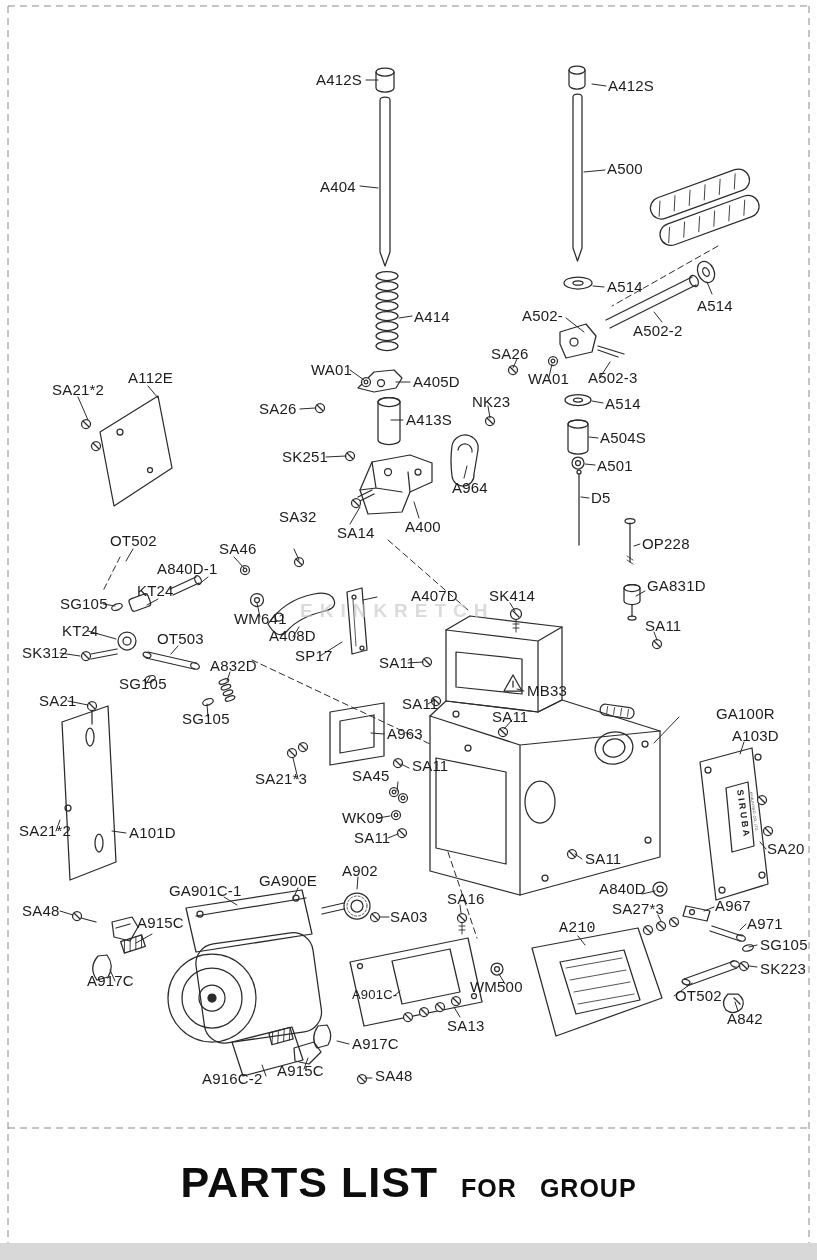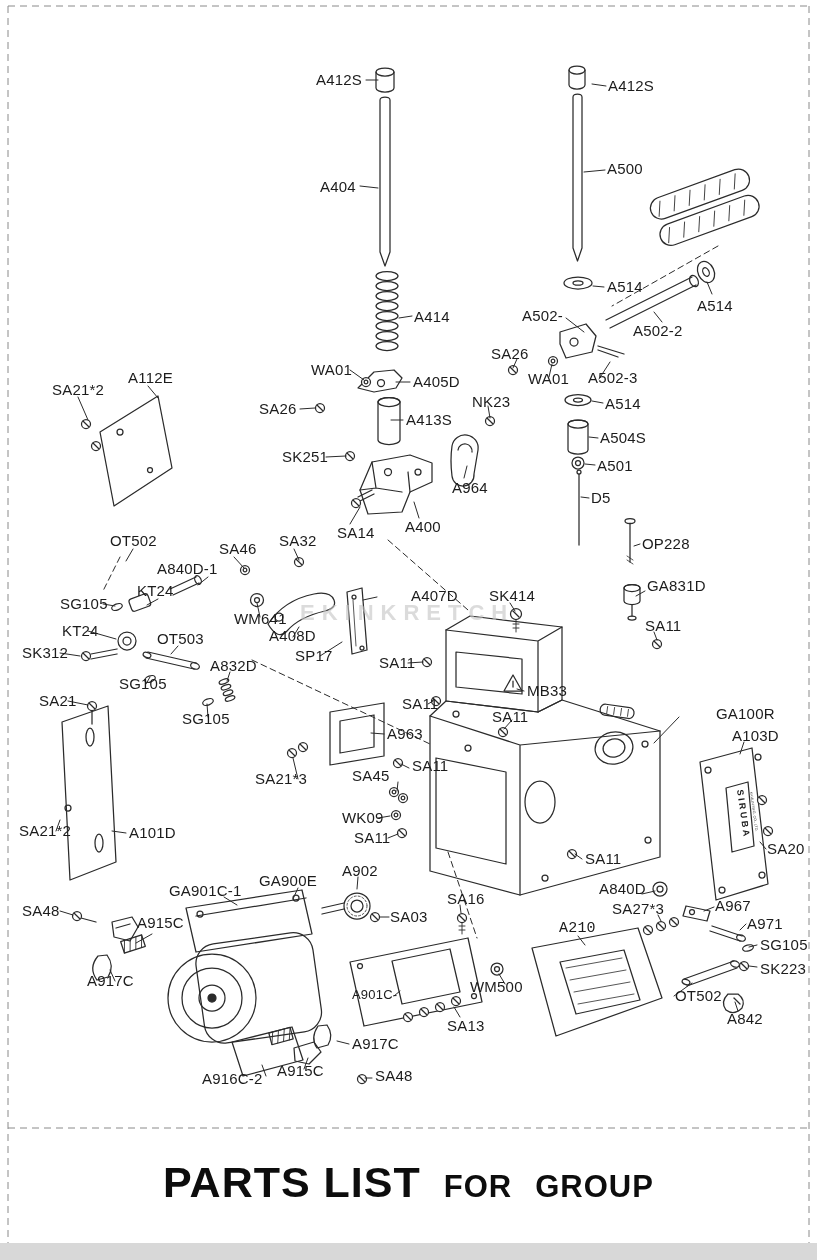--- a/index.html
+++ b/index.html
@@ -1,27 +1,27 @@
 <!DOCTYPE html>
 <html><head>
 <meta charset="utf-8">
 <style>
   html,body{margin:0;padding:0;background:#fff;}
   #page{position:relative;width:817px;height:1260px;background:#fff;overflow:hidden;
         font-family:"Liberation Sans",sans-serif;}
   #labels-layer{position:absolute;inset:0;pointer-events:none;}
   .part-label{position:absolute;font-size:15px;line-height:1;color:#1c1c1c;white-space:nowrap;
               font-family:"Liberation Sans",sans-serif;letter-spacing:.2px;}
-  #watermark{position:absolute;left:300px;top:600px;font-size:22px;letter-spacing:7px;
+  #watermark{position:absolute;left:300px;top:600px;font-size:19px;letter-spacing:7px;
              color:#c4c4c4;opacity:.6;font-weight:700;}
   #art{position:absolute;left:0;top:0;}
   #title-bar{position:absolute;left:0;top:1158px;width:100%;height:74px;
              display:flex;align-items:baseline;justify-content:center;gap:23px;color:#0d0d0d;}
   .t-big{font-size:43px;font-weight:700;letter-spacing:1px;}
-  .t-small{font-size:31px;font-weight:700;letter-spacing:1px;}
+  .t-small{font-size:25px;font-weight:700;letter-spacing:1px;}
   #bottom-strip{position:absolute;left:0;bottom:0;width:100%;height:17px;background:#d8d8d8;}
 </style>
 </head>
 <body>
 
 <div id="page">
 
   <svg id="art" width="817" height="1260" viewBox="0 0 817 1260">
     <defs>
       <g id="scr">
@@ -378,21 +378,21 @@
       <span class="part-label" style="left: 282px; top: 449px;">SK251</span>
       <span class="part-label" style="left: 600px; top: 430px;">A504S</span>
       <span class="part-label" style="left: 452px; top: 480px;">A964</span>
       <span class="part-label" style="left: 597px; top: 458px;">A501</span>
       <span class="part-label" style="left: 337px; top: 525px;">SA14</span>
       <span class="part-label" style="left: 405px; top: 519px;">A400</span>
       <span class="part-label" style="left: 591px; top: 490px;">D5</span>
       <span class="part-label" style="left: 110px; top: 533px;">OT502</span>
       <span class="part-label" style="left: 642px; top: 536px;">OP228</span>
       <span class="part-label" style="left: 219px; top: 541px;">SA46</span>
-      <span class="part-label" style="left: 279px; top: 533px;">SA32</span>
+      <span class="part-label" style="left: 279px; top: 509px;">SA32</span>
       <span class="part-label" style="left: 157px; top: 561px;">A840D-1</span>
       <span class="part-label" style="left: 647px; top: 578px;">GA831D</span>
       <span class="part-label" style="left: 137px; top: 583px;">KT24</span>
       <span class="part-label" style="left: 60px; top: 596px;">SG105</span>
       <span class="part-label" style="left: 379px; top: 588px; margin-left: 32px;">A407D</span>
       <span class="part-label" style="left: 489px; top: 588px;">SK414</span>
       <span class="part-label" style="left: 645px; top: 618px;">SA11</span>
       <span class="part-label" style="left: 234px; top: 611px;">WM641</span>
       <span class="part-label" style="left: 62px; top: 623px;">KT24</span>
       <span class="part-label" style="left: 269px; top: 628px;">A408D</span>

